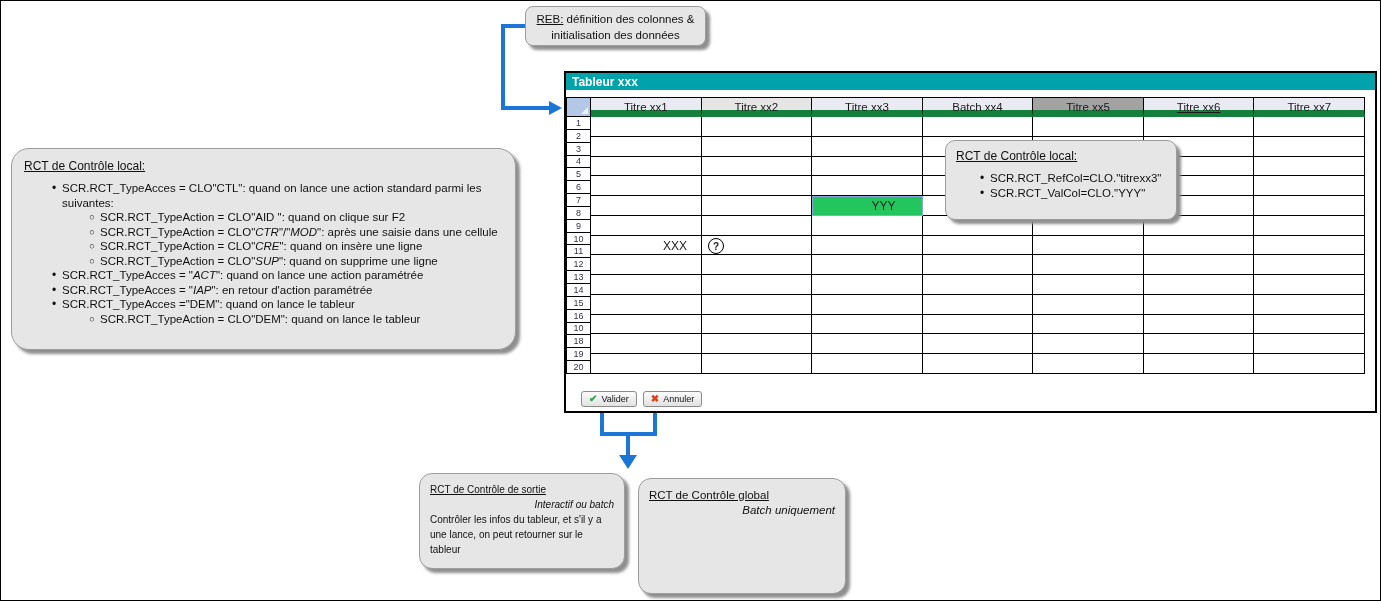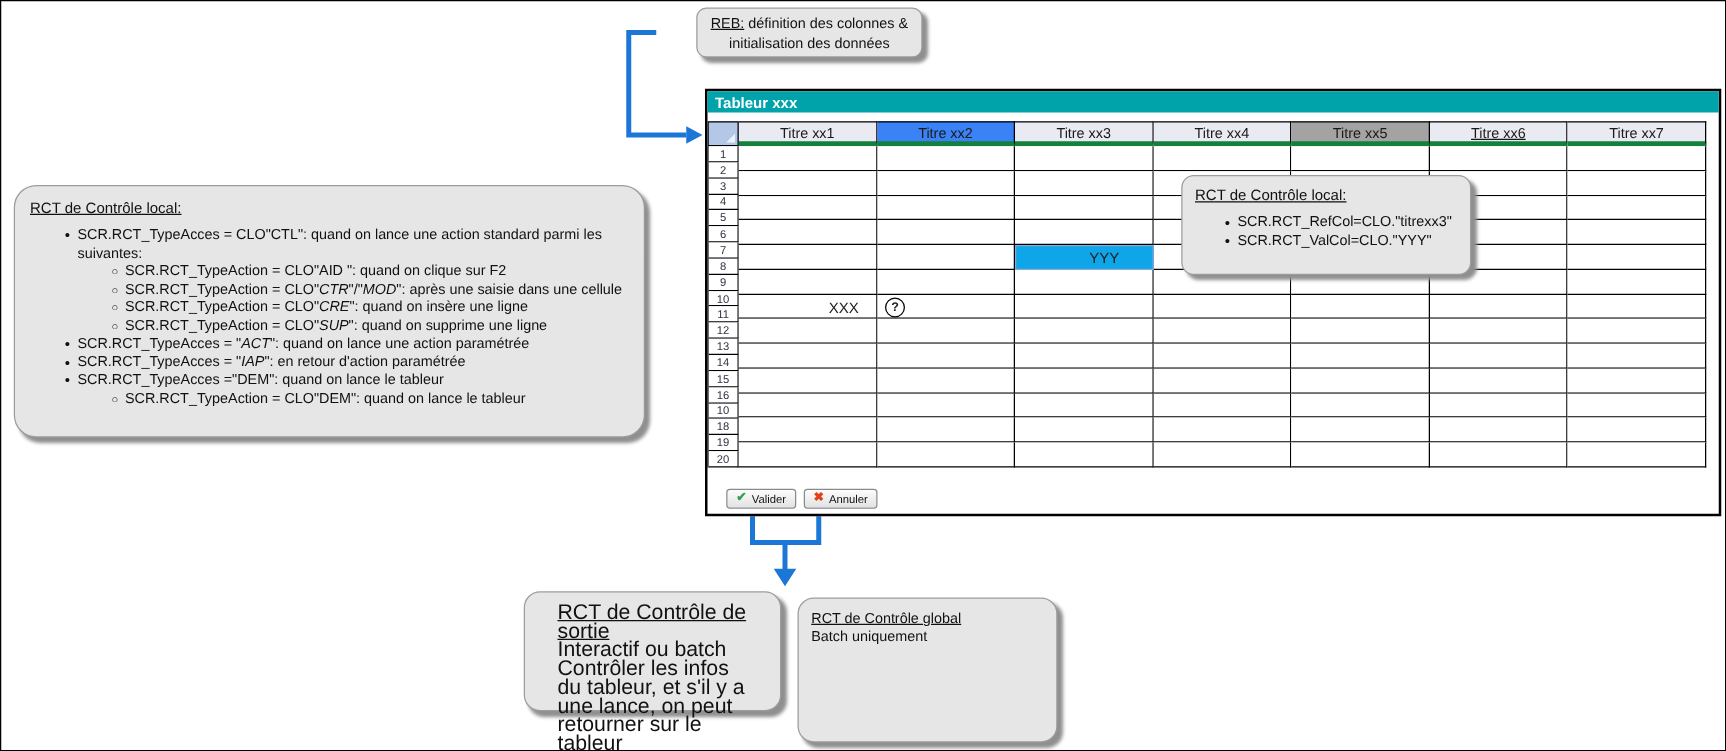--- a/index.html
+++ b/index.html
@@ -2,49 +2,49 @@
 <html><head>
 <meta charset="utf-8">
 <style>
   html,body{margin:0;padding:0;background:#fff;}
   .page{position:relative;width:1381px;height:601px;background:#ffffff;border:1px solid #000;
         box-sizing:border-box;overflow:hidden;font-family:"Liberation Sans",sans-serif;color:#111;}
   
   .callout{position:absolute;background:#E6E6E6;border:1px solid #9c9c9c;
            box-shadow:4px 4px 3px #8f8f8f;box-sizing:border-box;}
   .ul{text-decoration:underline;}
-  .it{}
+  .it{font-style:italic;text-align:right;}
   .co-title{font-size:12px;}
   
   .reb{left:524px;top:5px;width:181px;height:40px;border-radius:8px;
-       text-align:center;font-size:11.5px;line-height:16px;padding-top:4px;margin-left:32px;}
+       text-align:center;font-size:11.5px;line-height:16px;padding-top:4px;}
   
   .leftco{left:10px;top:147px;width:505px;height:202px;border-radius:18px;padding:10px 12px;}
   .leftco .co-title{margin-bottom:8px;}
   .ci{display:flex;font-size:11.5px;line-height:14.5px;}
   .ci .bullet{flex:0 0 auto;text-align:center;}
   .ci.lvl1 .bullet{width:16px;margin-left:22px;font-size:12px;}
   .ci.lvl2 .bullet{width:16px;margin-left:60px;font-size:9px;line-height:14.5px;}
   .ci .txt{flex:1 1 auto;}
   
   .rightco{left:944px;top:139px;width:232px;height:80px;border-radius:10px;padding:8px 10px;}
   .rightco .co-title{margin-bottom:8px;}
   .rightco .ci.lvl1 .bullet{margin-left:18px;}
   
-  .sortie{left:418px;top:472px;width:206px;height:96px;border-radius:13px;padding:8px 26px;font-size:17px;line-height:15px;}
+  .sortie{left:418px;top:472px;width:206px;height:96px;border-radius:13px;padding:8px 10px;font-size:10px;line-height:15px;}
   .globalco{left:637px;top:477px;width:208px;height:116px;border-radius:13px;padding:9px 10px;font-size:11.5px;line-height:15px;}
   
   .win{position:absolute;left:563px;top:70px;width:809px;height:338px;border:2px solid #000;background:#fff;}
   .titlebar{height:17px;line-height:19px;color:#fff;font-weight:bold;font-size:12px;padding-left:6px;}
   .sheet{position:absolute;left:0;top:24px;width:799px;height:277px;}
   .hrow{position:absolute;left:0;top:0;width:799px;height:20px;display:flex;box-sizing:border-box;}
   .corner{width:25px;box-sizing:border-box;border:1px solid #000;position:relative;}
   .corner .tri{position:absolute;right:2px;bottom:2px;width:0;height:0;
                border-left:7px solid transparent;border-bottom:7px solid #eef2f8;}
-  .hcell{flex:1;box-sizing:border-box;border-top:1px solid #000;border-right:1px solid #000;border-bottom:4px solid #15803d;
+  .hcell{flex:1;box-sizing:border-box;border-top:1px solid #000;border-right:1px solid #000;border-bottom:7px solid #15803d;
          font-size:11.5px;text-align:center;line-height:18px;color:#1a1a1a;}
   .nums{position:absolute;left:0;top:20px;width:25px;height:257px;display:flex;flex-direction:column;
         box-sizing:border-box;border-left:1px solid #000;}
   .num{flex:1;box-sizing:border-box;border-right:1px solid #000;border-bottom:1px solid #000;
        font-size:9px;color:#333344;text-align:center;display:flex;align-items:center;justify-content:center;background:#fff;}
   .data{position:absolute;left:25px;top:20px;width:774px;height:257px;display:grid;
         grid-template-columns:repeat(7,1fr);grid-auto-rows:1fr;box-sizing:border-box;}
   .dcell{box-sizing:border-box;border-right:1px solid #000;border-bottom:1px solid #000;background:#fff;}
   .ycell{position:absolute;left:246px;top:99px;width:111px;height:20px;box-sizing:border-box;
          border:1px solid #87a9d8;display:flex;align-items:center;justify-content:center;font-size:12px;color:#222;}
@@ -127,23 +127,23 @@
     <div class="titlebar" id="titlebar" style="background: rgb(0, 163, 169);">
       <span>Tableur xxx</span>
     </div>
     <div class="sheet">
       <div class="hrow">
         <div class="corner" id="corner" style="background: rgb(181, 199, 230);">
             <span class="tri"></span>
           </div>
 
       <div class="hcell" style="background: rgb(234, 234, 242);">Titre xx1</div>
-          <div class="hcell" style="background: #3b82f6;">Titre xx2</div>
+          <div class="hcell" style="background: #e5e5e5;">Titre xx2</div>
           <div class="hcell" style="background: rgb(234, 234, 242);">Titre xx3</div>
-          <div class="hcell" style="background: rgb(234, 234, 242);">Titre xx4</div>
+          <div class="hcell" style="background: rgb(234, 234, 242);">Batch xx4</div>
           <div class="hcell" style="background: #a3a3a3;">Titre xx5</div>
           <div class="hcell" style="background: rgb(234, 234, 242); text-decoration: underline;">Titre xx6</div>
           <div class="hcell" style="background: rgb(234, 234, 242);">Titre xx7</div>
         </div>
       <div class="nums" id="nums">
           <div class="num">1</div>
           <div class="num">2</div>
           <div class="num">3</div>
           <div class="num">4</div>
           <div class="num">5</div>
@@ -249,21 +249,21 @@
           <div class="dcell"></div>
           <div class="dcell"></div>
           <div class="dcell"></div>
           <div class="dcell"></div>
           <div class="dcell"></div>
           <div class="dcell"></div>
           <div class="dcell"></div>
           <div class="dcell"></div>
           <div class="dcell"></div>
         </div>
-      <div class="ycell" id="ycell" style="background: #0ea5e9; padding-left: 32px;">
+      <div class="ycell" id="ycell" style="background: #22c55e; padding-left: 32px;">
         <span>YYY</span>
       </div>
       <div class="xcell">
         <span>XXX</span>
         <span class="badge">?</span>
       </div>
     </div>
     <div class="btnrow">
       <button class="btn">
         <span class="ic" style="color:#2FA150;">✔</span>

